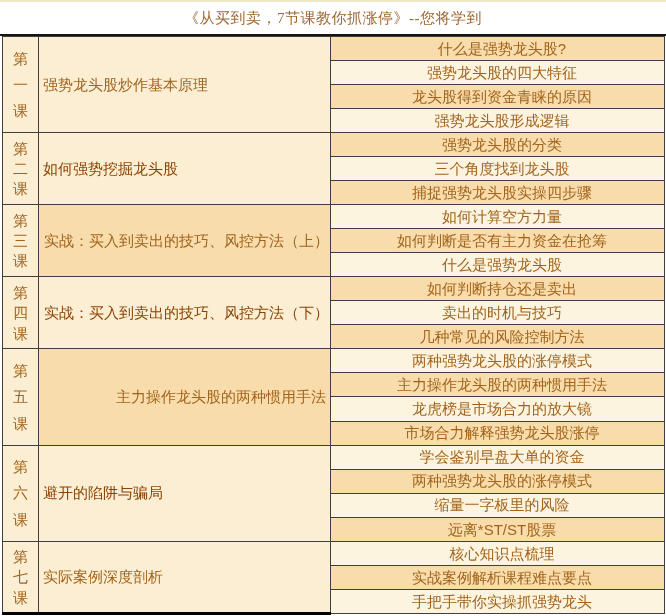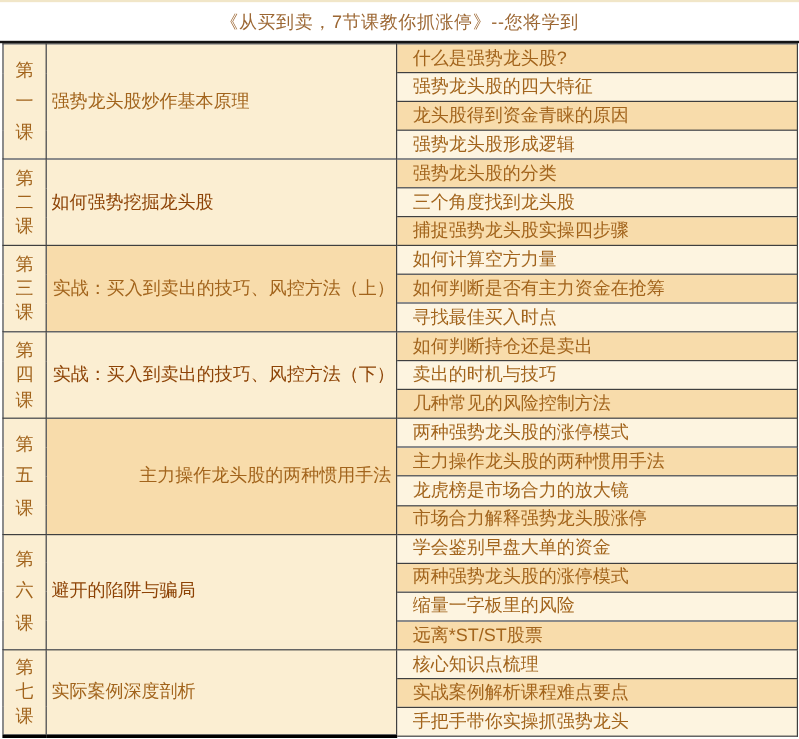--- a/index.html
+++ b/index.html
@@ -14,21 +14,21 @@
   html,body{margin:0;padding:0;}
   body{
     width:666px;height:616px;overflow:hidden;background:#ffffff;
     font-family:"Liberation Sans","DejaVu Sans",sans-serif;
     color:var(--text);
   }
   .top-strip{height:2px;background:#f1e6c8;}
   .title-band{
     height:32px;display:flex;align-items:center;justify-content:center;
     background:#ffffff;border-bottom:2px solid #141414;
-    font-size:15px;color:var(--title-text);letter-spacing:.5px;
+    font-size:15px;color:var(--title-text);letter-spacing:.5px;font-family:Liberation Serif, serif;
   }
   table.curriculum{
     border-collapse:collapse;table-layout:fixed;
     width:662px;height:579px;margin:0 2px;
   }
   col.c-num{width:36px;}
   col.c-title{width:292px;}
   col.c-topic{width:334px;}
   td{
     border:1px solid var(--border);
@@ -39,21 +39,21 @@
   td.cream{background:var(--cream);}
   td.shade-dark{background:var(--row-dark);}
   td.shade-light{background:var(--row-light);}
   td.numcell{text-align:center;vertical-align:middle;padding:0;}
   .vnum{display:flex;flex-direction:column;align-items:center;justify-content:space-evenly;}
   .vnum span{display:block;font-size:15px;}
   td.titlecell{vertical-align:middle;}
   td.align-center{text-align:left;}
   td.align-left{text-align:right;padding-left:5px;}
   td.bold{font-weight:normal;color:var(--bold-text);}
-  td.topiccell{text-align:left;padding-left:13px;}
+  td.topiccell{text-align:center;padding-left:13px;}
   td.thick-bottom{border-bottom:3px solid #000000;}
 </style>
 </head>
 <body>
 
 <div class="top-strip"></div>
 
 <div class="title-band">
   <span>《从买到卖，7节课教你抓涨停》--您将学到</span>
 </div>
@@ -110,21 +110,21 @@
             <span>课</span>
           </div>
         </td>
         <td class="titlecell shade-dark align-left" rowspan="3">实战：买入到卖出的技巧、风控方法（上）</td>
         <td class="topiccell shade-light">如何计算空方力量</td>
       </tr>
       <tr>
         <td class="topiccell shade-dark">如何判断是否有主力资金在抢筹</td>
       </tr>
       <tr>
-        <td class="topiccell shade-light">寻找最佳买入时点</td>
+        <td class="topiccell shade-light">什么是强势龙头股</td>
       </tr>
       <tr>
         <td class="numcell cream" rowspan="3">
           <div class="vnum" style="height: 64px;">
             <span>第</span>
             <span>四</span>
             <span>课</span>
           </div>
         </td>
         <td class="titlecell cream bold align-left" rowspan="3">实战：买入到卖出的技巧、风控方法（下）</td>

